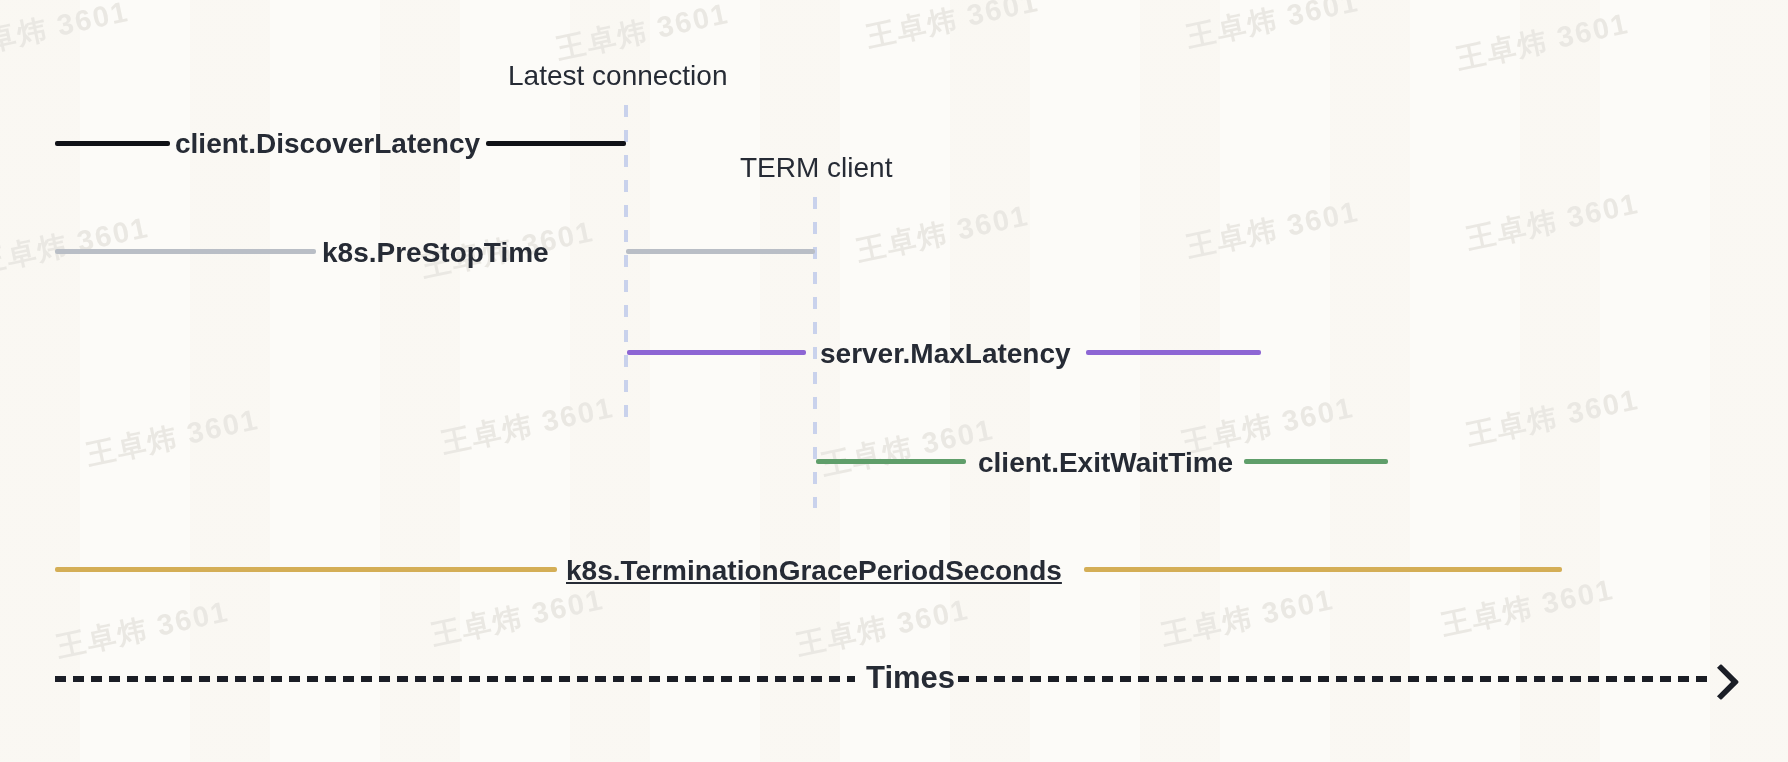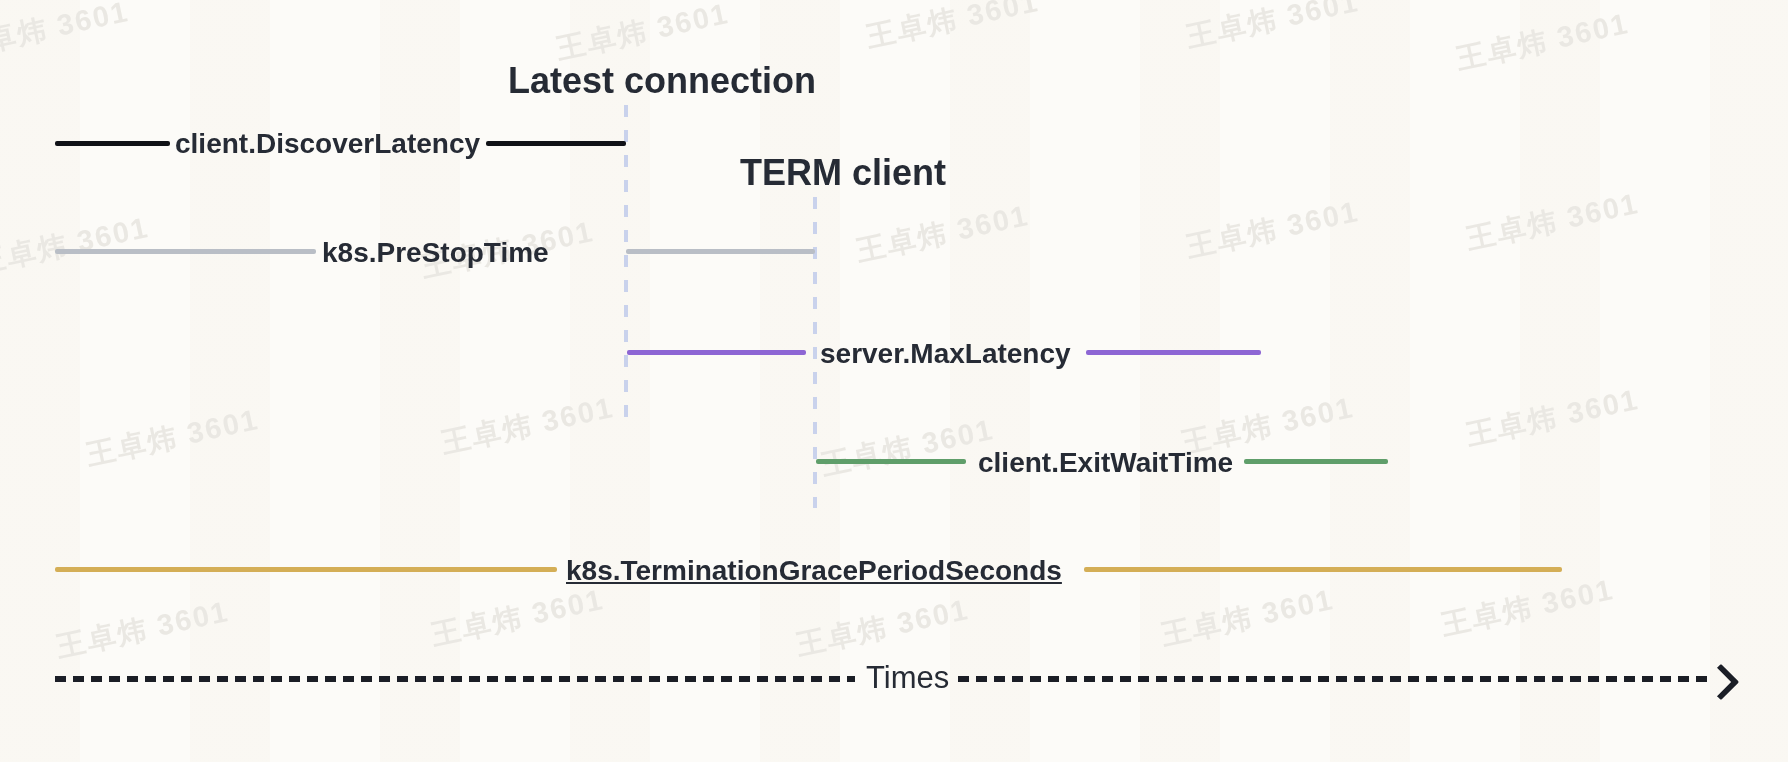--- a/index.html
+++ b/index.html
@@ -12,21 +12,21 @@
   }
   .wm{
     position:absolute;font-size:29px;font-weight:700;letter-spacing:2px;
     color:var(--wm,#eae8e3);transform:rotate(-12deg);white-space:nowrap;
     user-select:none;pointer-events:none;
   }
   .guide{position:absolute;width:4px;
     background:repeating-linear-gradient(to bottom, var(--guide,#c9d2ec) 0 12px, transparent 12px 25px);}
   #guide-latest{left:624px;top:105px;height:313px;}
   #guide-term{left:813px;top:197px;height:311px;}
-  .event-label{position:absolute;font-size:36px;font-weight:700;color:var(--labelc,#262b35);white-space:nowrap;}
+  .event-label{position:absolute;font-size:28px;font-weight:400;color:var(--labelc,#262b35);white-space:nowrap;}
   #evl-latest{left:508px;top:60px;}
   #evl-term{left:740px;top:152px;}
   .seg{position:absolute;height:5px;border-radius:2px;}
   .plabel{position:absolute;font-size:28px;font-weight:700;color:var(--labelc,#262b35);white-space:nowrap;}
   
   #r1l{left:55px;top:141px;width:115px;background:var(--period-0);}
   #r1r{left:486px;top:141px;width:140px;background:var(--period-0);}
   #r1t{left:175px;top:128px;}
   
   #r2l{left:55px;top:249px;width:261px;background:var(--period-1);}
@@ -42,21 +42,21 @@
   #r4t{left:978px;top:447px;}
   
   #r5l{left:55px;top:567px;width:502px;background:var(--period-4);}
   #r5r{left:1084px;top:567px;width:478px;background:var(--period-4);}
   #r5t{left:566px;top:555px;text-decoration:underline;}
   
   .axis-dash{position:absolute;height:6px;
     background:repeating-linear-gradient(to right, var(--axisc,#1b1e26) 0 11px, transparent 11px 18px);}
   #axis-left{left:55px;top:676px;width:800px;}
   #axis-right{left:958px;top:676px;width:756px;}
-  #axis-label{position:absolute;left:866px;top:660px;font-size:31px;font-weight:400;color:var(--labelc,#262b35);white-space:nowrap;}
+  #axis-label{position:absolute;left:866px;top:660px;font-size:31px;font-weight:700;color:var(--labelc,#262b35);white-space:nowrap;}
   #axis-head{position:absolute;left:1708px;top:669px;width:20px;height:20px;
     border-top:6px solid var(--axisc,#1b1e26);border-right:6px solid var(--axisc,#1b1e26);
     transform:rotate(45deg);border-radius:2px;}
 </style>
 </head>
 <body>
 
 <div class="stage">
 
   <div id="watermarks">

